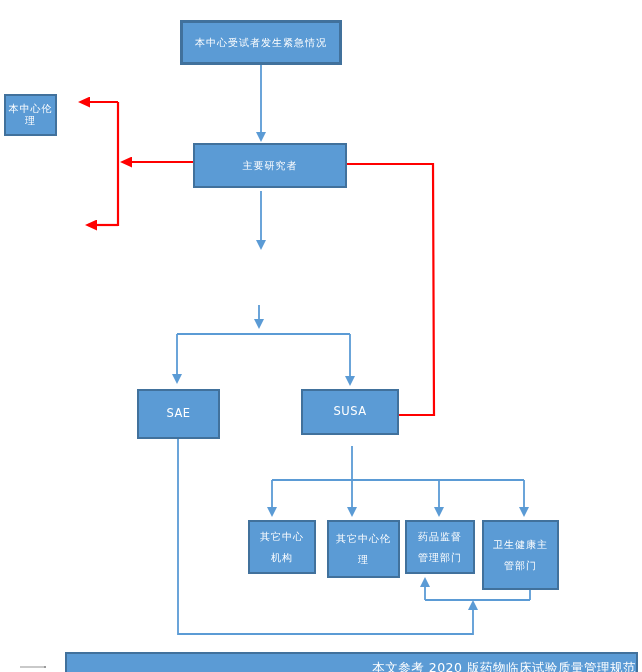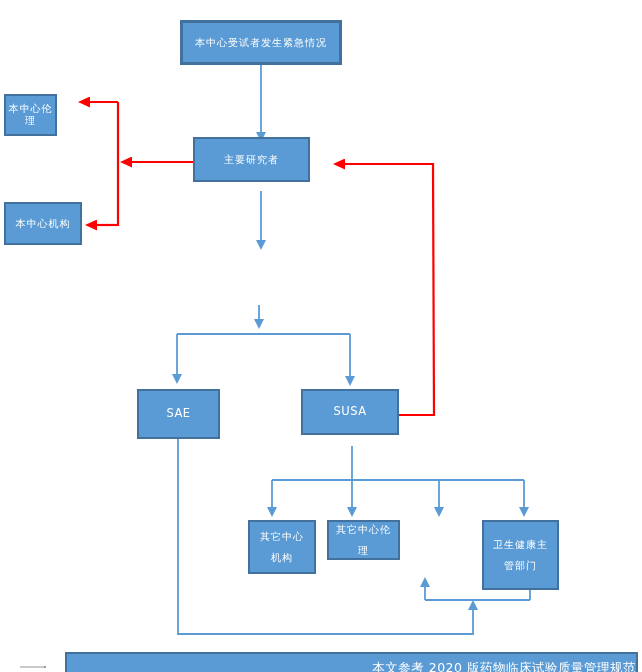--- a/index.html
+++ b/index.html
@@ -81,47 +81,48 @@
   </svg>
 
   <div class="node thick" style="left:180px;top:8px;width:162px;height:45px;">
     <span>本中心受试者发生紧急情况</span>
   </div>
 
   <div class="node" style="left:4px;top:82px;width:53px;height:42px;">
     <span>本中心伦理</span>
   </div>
 
-  <div class="node" style="left:4px;top:190px;width:78px;height:43px;">
-    <span>本中心机构</span>
-  </div>
 
-  <div class="node" style="left:193px;top:125px;width:117px;height:45px;">
+  <div class="node" style="left:193px;top:131px;width:154px;height:45px;">
     <span>主要研究者</span>
   </div>
 
 
   <div class="node latin" style="left:137px;top:377px;width:83px;height:50px;">
     <span>SAE</span>
   </div>
 
   <div class="node latin" style="left:301px;top:377px;width:98px;height:46px;">
     <span>SUSA</span>
   </div>
 
   <div class="node two-line" style="left:248px;top:508px;width:68px;height:54px;">
     <span>其它中心</span>
     <span>机构</span>
   </div>
 
-  <div class="node two-line" style="left:327px;top:508px;width:73px;height:40px;">
+  <div class="node two-line" style="left:327px;top:508px;width:73px;height:58px;">
     <span>其它中心伦</span>
     <span>理</span>
   </div>
 
+  <div class="node two-line" style="left:405px;top:508px;width:70px;height:54px;">
+    <span>药品监督</span>
+    <span>管理部门</span>
+  </div>
 
   <div class="node two-line" style="left:482px;top:508px;width:77px;height:70px;text-align:right;">
     <span>卫生健康主</span>
     <span>管部门</span>
   </div>
 
   <div class="footer-bar" style="left:65px;top:640px;width:573px;height:32px;justify-content:flex-end;">
     <span>本文参考 2020 版药物临床试验质量管理规范</span>
   </div>
 

